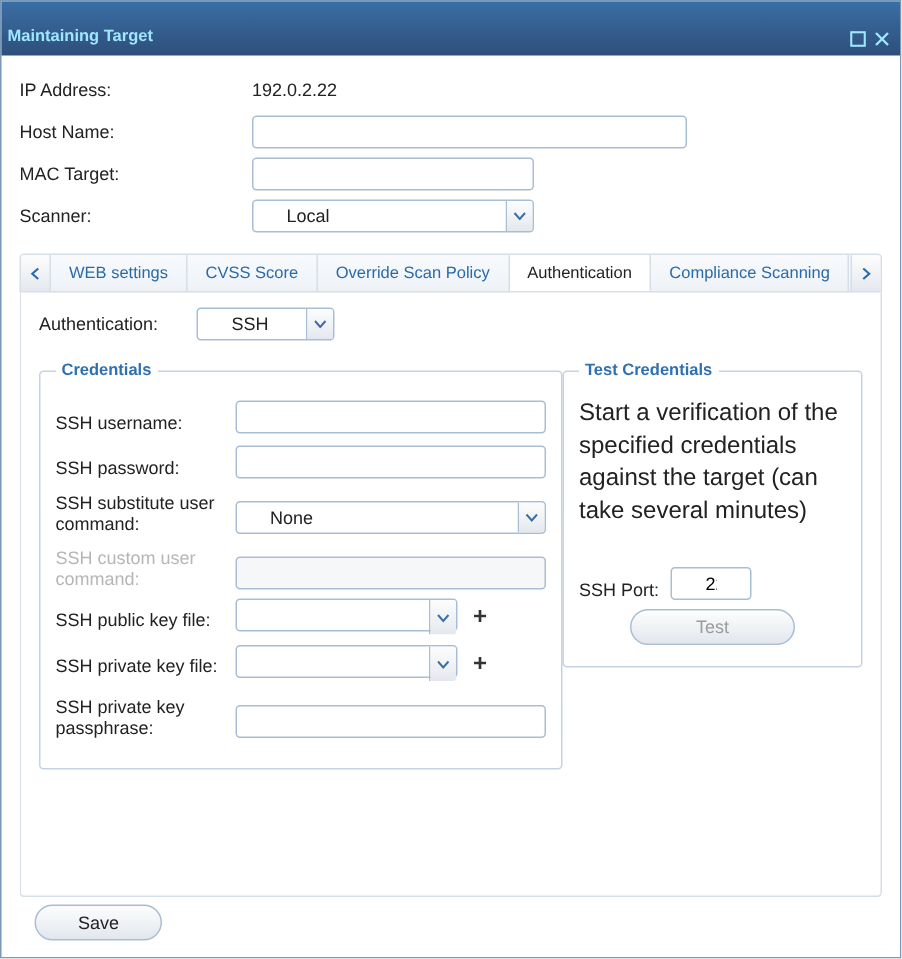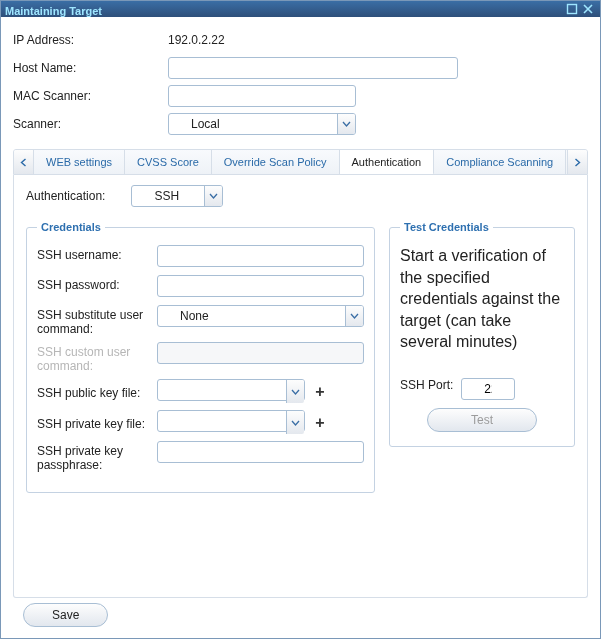--- a/index.html
+++ b/index.html
@@ -1,42 +1,42 @@
 <!DOCTYPE html>
 <html><head>
 <meta charset="utf-8">
 <style>
 * { box-sizing: border-box; font-family: Arial, Helvetica, sans-serif; }
 body { margin: 0; padding: 0; background: #fff; font-size: 12px; color: #222; }
 .window { width: 601px; height: 639px; border: 1px solid #7a98b8; display: flex; flex-direction: column; background: #fff; }
-.titlebar { height: 16px; background: linear-gradient(#3a6ea5, #2e4f7a); display: flex; align-items: flex-end; padding: 0 4px; color: #9fe6ff; font-weight: bold; font-size: 11px; }
+.titlebar { height: 36px; background: linear-gradient(#3a6ea5, #2e4f7a); display: flex; align-items: flex-start; padding: 17px 4px; color: #9fe6ff; font-weight: bold; font-size: 11px; }
 .titlebar .spacer { flex: 1; }
 .titlebar .tb-icon { width: 16px; height: 16px; display: inline-flex; align-items: center; justify-content: center; cursor: pointer; }
 .titlebar .tb-icon svg { stroke: #9fe6ff; }
 .body { flex: 1; padding: 10px 12px 6px 12px; display: flex; flex-direction: column; overflow: hidden; }
 .toprow { display: flex; align-items: center; height: 26px; margin-bottom: 2px; }
 .toprow .lbl { width: 155px; }
 .select-wrap { position: relative; display: inline-block; }
 .text-input, .select-box { height: 22px; border: 1px solid #a8bed4; border-radius: 3px; background: #fff; padding: 0 22px; font-size: 12px; }
 .select-box { padding-right: 22px; display: inline-flex; align-items: center; cursor: default; }
 .select-btn { position: absolute; right: 1px; top: 1px; bottom: 1px; width: 18px; border-left: 1px solid #a8bed4; display: flex; align-items: center; justify-content: center; background: linear-gradient(#fdfdfd,#e4e8ee); border-radius: 0 2px 2px 0; }
 .tabs-row { margin-top: 10px; height: 26px; border-bottom: 1px solid #a8bed4; display: flex; align-items: stretch; position: relative; background: linear-gradient(#f8fafd,#eef2f7); border: 1px solid #d6dee8; border-radius: 3px 3px 0 0; overflow: hidden; }
 .tabs-scroll { display: flex; flex: 1; overflow: hidden; }
 .tab { padding: 0 12px; display: flex; align-items: center; color: #2a6aa8; font-size: 11px; border-right: 1px solid #d6dee8; white-space: nowrap; cursor: pointer; }
 .tab.active { color: #222; background: #fff; border-bottom: 2px solid #fff; margin-bottom: -1px; font-weight: normal; }
 .nav-btn { width: 20px; display: flex; align-items: center; justify-content: center; background: linear-gradient(#fdfdfd,#e4e8ee); color: #2a6aa8; cursor: pointer; border-right: 1px solid #d6dee8; }
 .nav-btn.right { border-right: none; border-left: 1px solid #d6dee8; }
 .tab-content { border: 1px solid #d6dee8; border-top: none; border-radius: 0 0 3px 3px; flex: 1; padding: 10px 12px; background: #fff; overflow: auto; }
 .auth-row { display: flex; align-items: center; gap: 26px; margin-bottom: 14px; }
-.panels { display: flex; gap: 14px; align-items: flex-start; }
+.panels { display: flex; align-items: flex-start; }
 fieldset { border: 1px solid #c4d2e2; border-radius: 3px; padding: 12px 10px 14px 10px; margin: 0; }
 legend { color: #2e70b0; font-size: 11px; padding: 0 4px; font-weight: bold; }
 .cred-panel { flex: 1.45; }
 .test-panel { width: 200px; }
-.form-row { display: flex; align-items: flex-start; margin-bottom: 6px; min-height: 24px; }
+.form-row { display: flex; align-items: flex-end; margin-bottom: 6px; min-height: 24px; }
 .form-row .flbl { width: 120px; padding-top: 3px; font-size: 12px; }
 .form-row .flbl.disabled { color: #b6b6b6; }
 .w-long { width: 207px; }
 .w-med { width: 148px; }
 .plus-btn { width: 18px; height: 18px; margin-left: 6px; font-size: 16px; font-weight: bold; color: #333; display: inline-flex; align-items: center; justify-content: center; cursor: pointer; }
 .test-text { font-size: 16px; line-height: 1.35; margin-bottom: 25px; }
 .btn { height: 24px; padding: 0 22px; border: 1px solid #a8bed4; border-radius: 12px; background: linear-gradient(#fdfdfd,#e2e7ee); font-size: 12px; cursor: pointer; display: inline-flex; align-items: center; justify-content: center; }
 .btn.disabled { color: #9c9c9c; cursor: default; }
 .footer { height: 34px; display: flex; align-items: center; justify-content: flex-start; padding: 0 10px; background: #fff; }
 </style>
@@ -62,21 +62,21 @@
   <div class="body">
     <div class="toprow">
       <span class="lbl">IP Address:</span>
       <span>192.0.2.22</span>
     </div>
     <div class="toprow">
       <span class="lbl">Host Name:</span>
       <input class="text-input" style="width: 290px;" value="">
     </div>
     <div class="toprow">
-      <span class="lbl">MAC Scanner:</span>
+      <span class="lbl">MAC Target:</span>
       <input class="text-input" style="width: 188px;" value="">
     </div>
     <div class="toprow">
       <span class="lbl">Scanner:</span>
       <span class="select-wrap">
         <span class="select-box" style="width:188px">Local</span>
         <span class="select-btn">
             <svg width="9" height="6" viewBox="0 0 9 6">
               <path d="M1 1 L4.5 5 L8 1" fill="none" stroke="#3a6ea5" stroke-width="1.3"></path>
             </svg>

